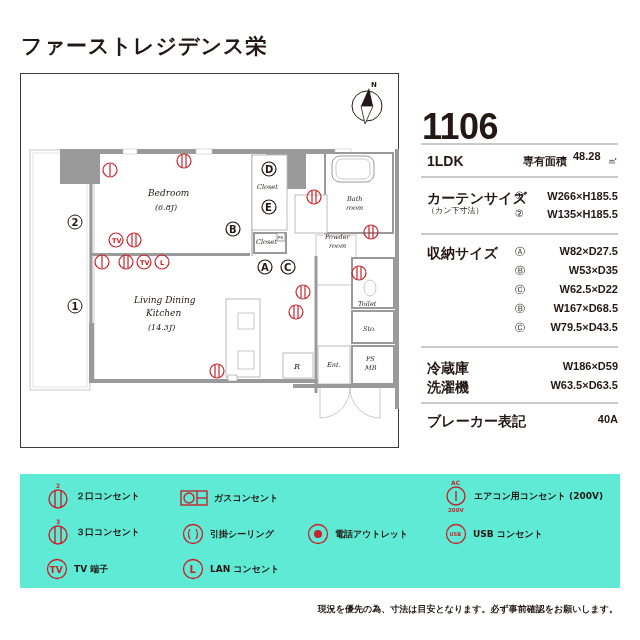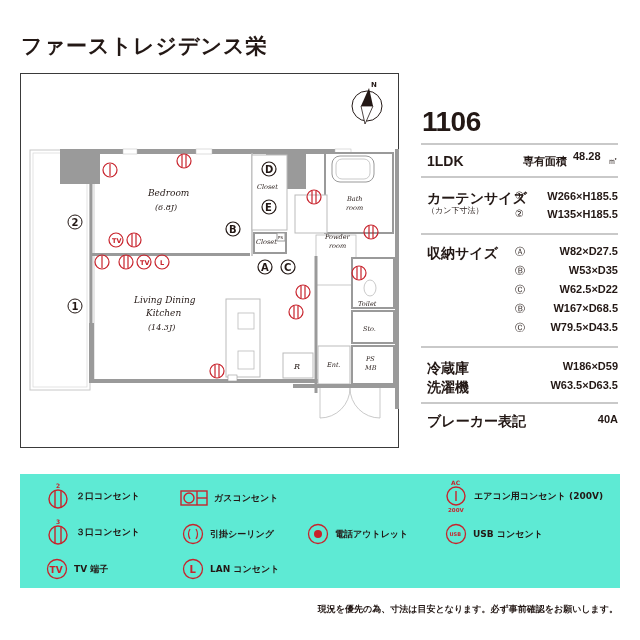--- a/index.html
+++ b/index.html
@@ -1,21 +1,21 @@
 <!DOCTYPE html>
 <html><head>
   <meta charset="utf-8">
   <style>
     * { box-sizing: border-box; margin: 0; padding: 0; }
     html, body { width: 640px; height: 640px; background: #ffffff; overflow: hidden; }
     body { position: relative; font-family: "DejaVu Sans", sans-serif; color: #231815; }
     .title { position: absolute; left: 21px; top: 32px; font-size: 21px; font-weight: bold; letter-spacing: 1px; color: #231815; }
     .plan-box { position: absolute; left: 20px; top: 73px; width: 379px; height: 375px; border: 1.5px solid #3a3a3a; background: #fff; }
     .plan-svg { position: absolute; left: 20px; top: 73px; width: 380px; height: 376px; }
-    .unit-no { position: absolute; left: 422px; top: 106px; font-size: 28px; font-weight: bold; font-family: "Liberation Sans", sans-serif; color: #231815; letter-spacing: -0.5px; }
+    .unit-no { position: absolute; left: 422px; top: 106px; font-size: 36px; font-weight: bold; font-family: "Liberation Sans", sans-serif; color: #231815; letter-spacing: -0.5px; }
     .hr { position: absolute; left: 421px; width: 197px; height: 1.5px; background: #c9c9c9; }
     .row { position: absolute; left: 427px; width: 191px; font-size: 11px; font-family: "Liberation Sans", sans-serif; color: #231815; font-weight: bold; }
     .row .lbl { position: absolute; left: 0; top: 0; white-space: nowrap; font-family: "DejaVu Sans", sans-serif; font-size: 14px; }
     .row .mk { position: absolute; left: 88px; top: 0; font-weight: normal; font-size: 10px; font-family: "DejaVu Sans", sans-serif; }
     .row .val { position: absolute; right: 0; top: 0; white-space: nowrap; }
     .type-row { position: absolute; left: 427px; top: 151px; width: 191px; font-family: "Liberation Sans", sans-serif; font-weight: bold; color: #231815; }
     .type-row .ldk { position: absolute; left: 0; top: 2px; font-size: 14px; }
     .type-row .area-lbl { position: absolute; left: 96px; top: 3px; font-size: 11px; font-family: "DejaVu Sans", sans-serif; }
     .type-row .area-val { position: absolute; left: 146px; top: -1px; font-size: 11px; }
     .type-row .area-unit { position: absolute; right: 0; top: 3px; font-size: 10px; font-weight: normal; }

